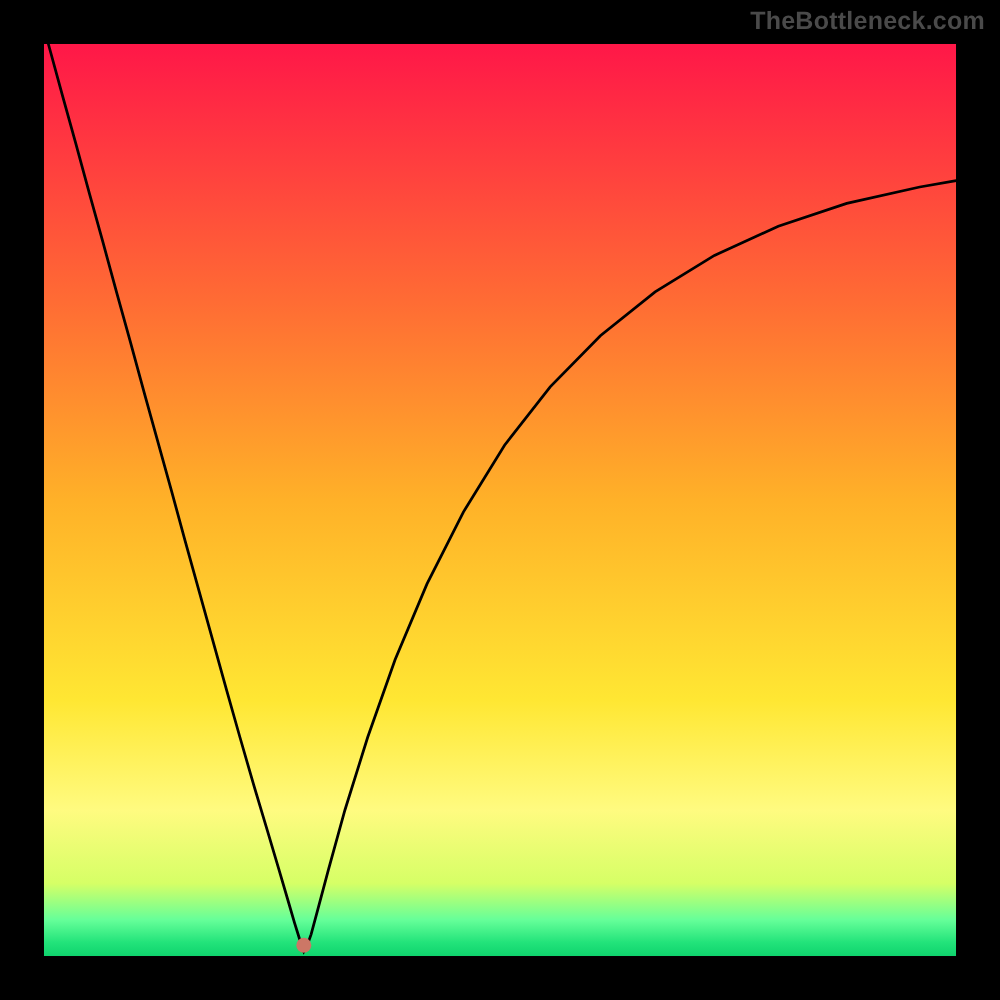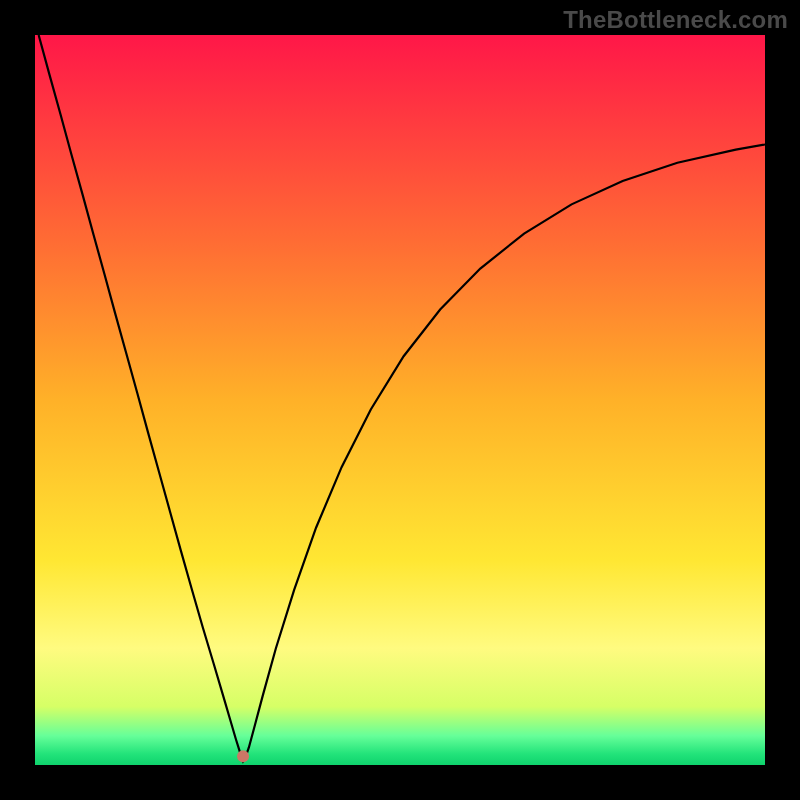--- a/index.html
+++ b/index.html
@@ -25,21 +25,21 @@
     top: 35px;
     width: 730px;
     height: 730px;
     overflow: hidden;
   }
   .watermark {
     position: absolute;
     top: 6px;
     right: 12px;
     color: #4a4a4a;
-    font-size: 24px;
+    font-size: 20px;
     font-weight: 600;
     letter-spacing: 0.2px;
   }
   svg { display: block; }
 </style>
 </head>
 <body>
 
 <div class="frame">
   <div class="watermark">TheBottleneck.com</div>

